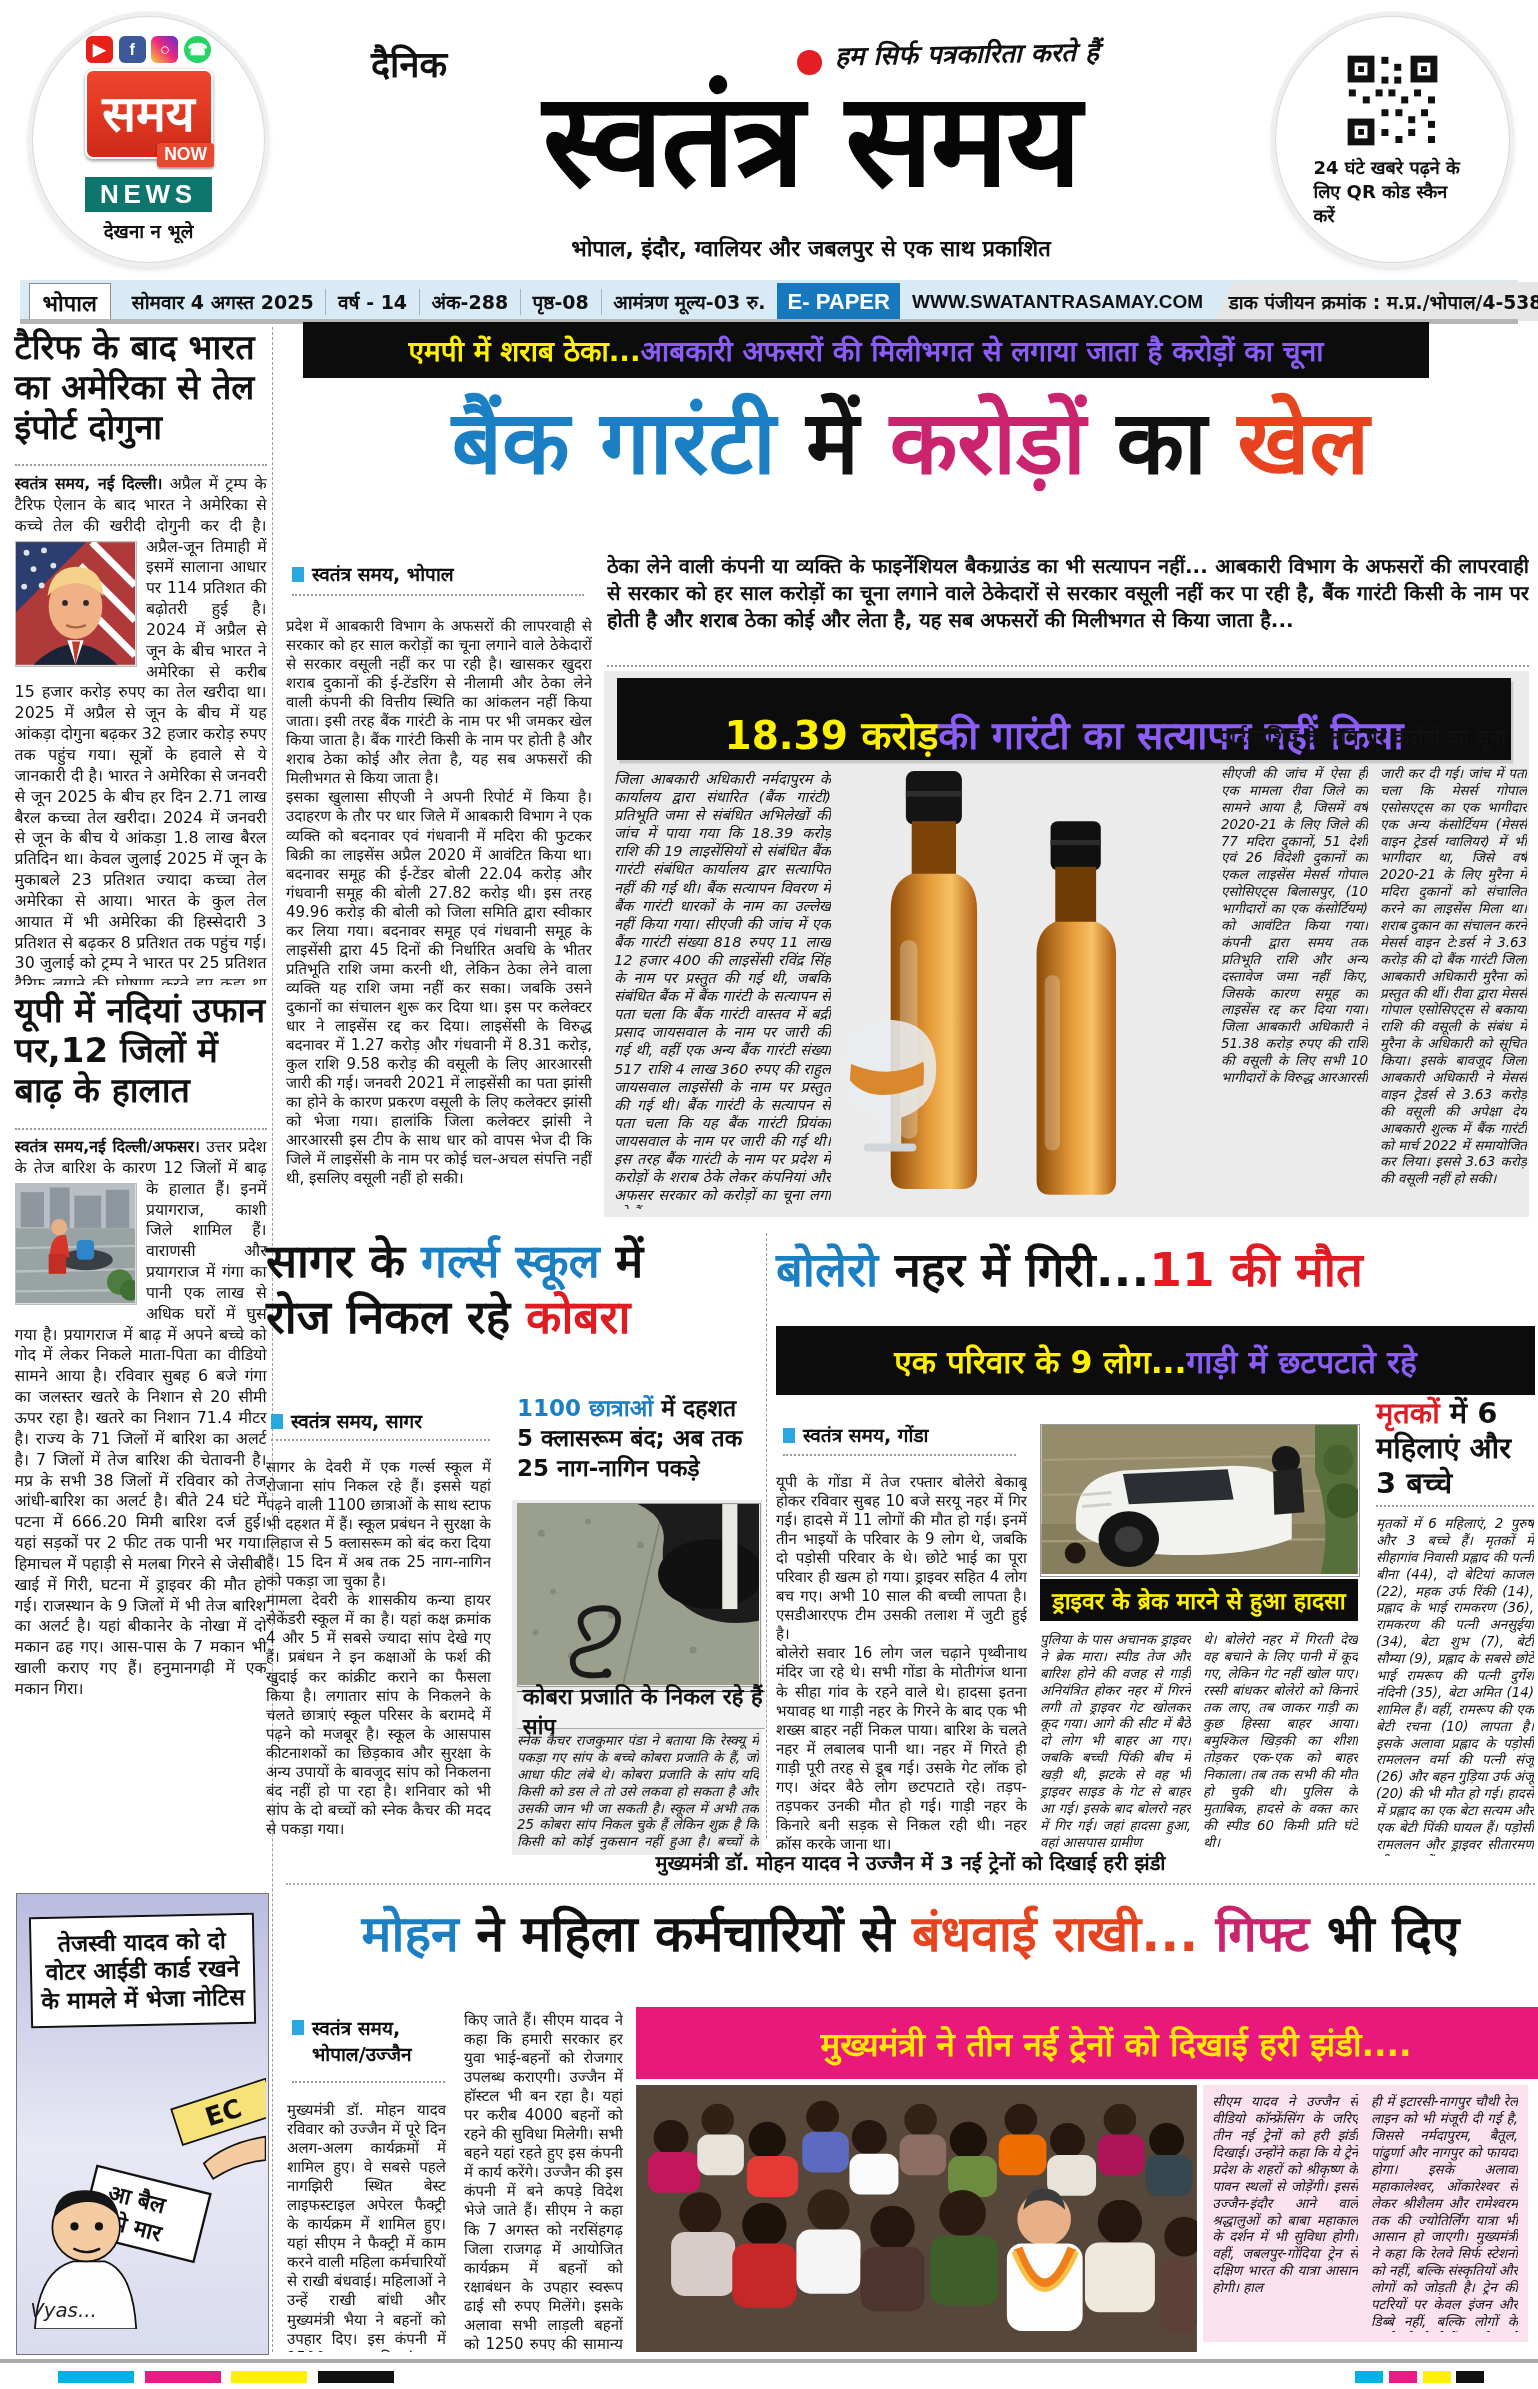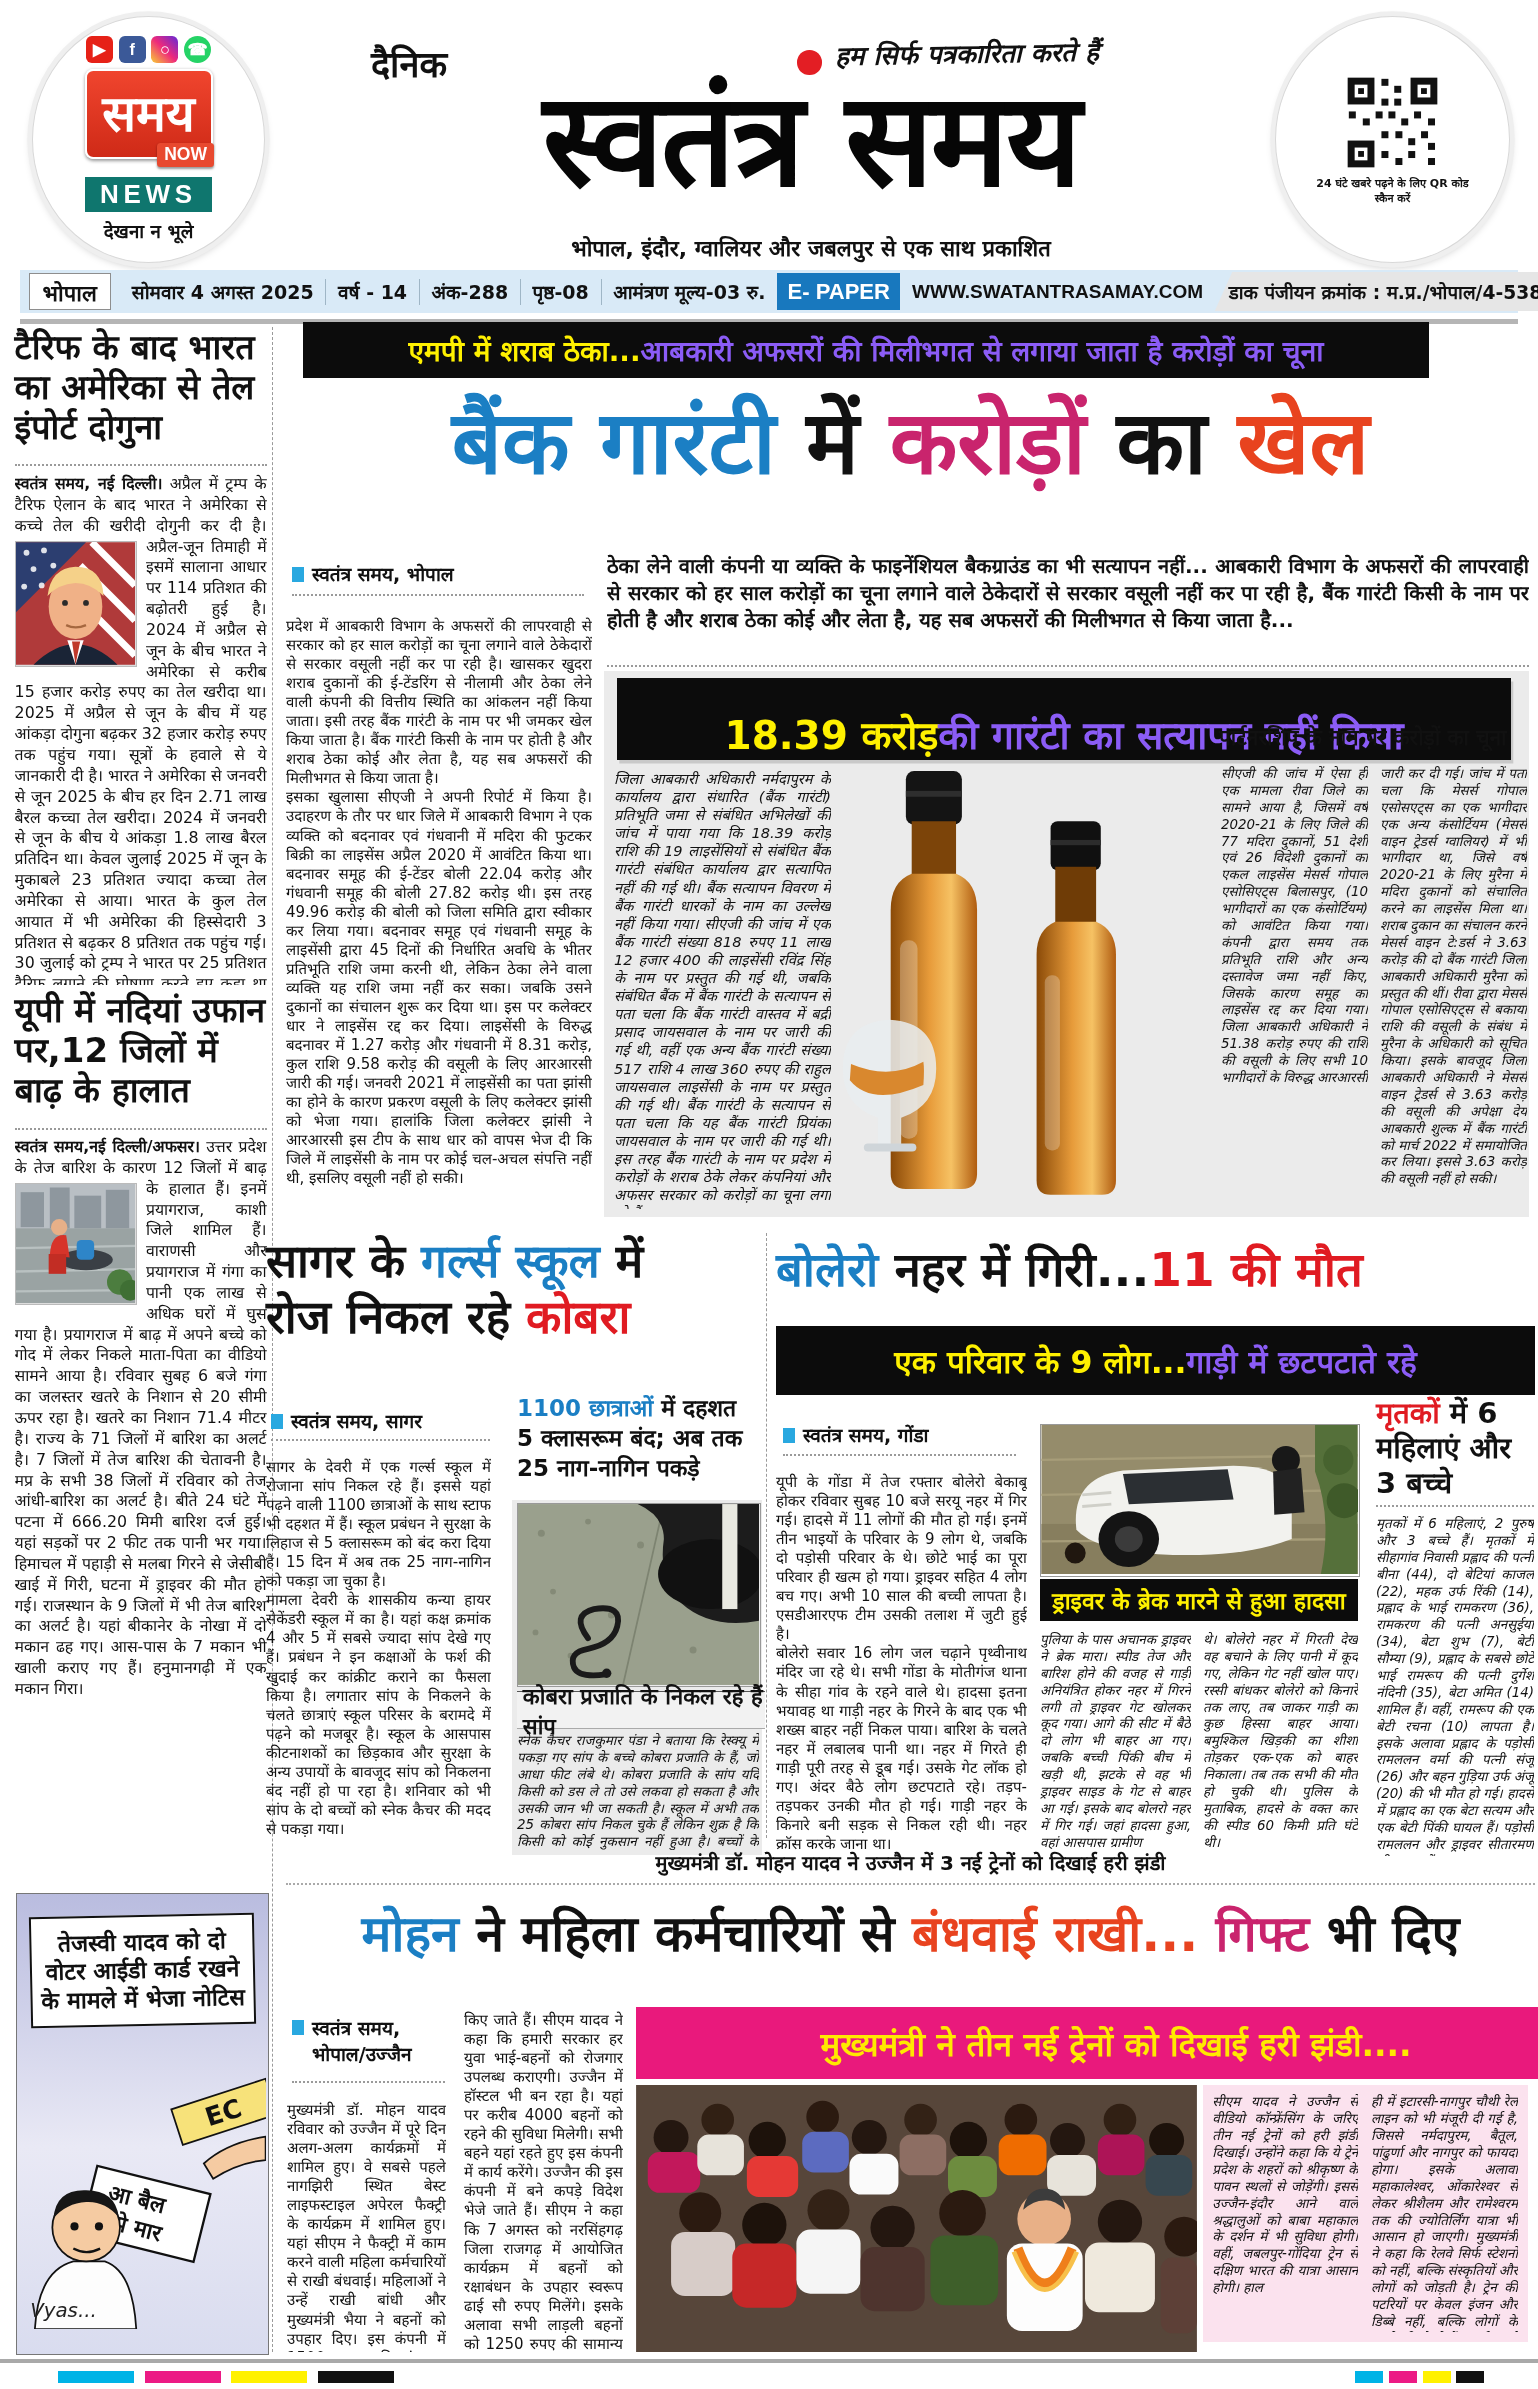--- a/index.html
+++ b/index.html
@@ -123,24 +123,24 @@
         <rect x="112" y="112" width="12" height="12"></rect>
           <rect x="134" y="100" width="12" height="12"></rect>
           <rect x="66" y="134" width="12" height="12"></rect>
         <rect x="90" y="146" width="12" height="12"></rect>
           <rect x="112" y="134" width="12" height="12"></rect>
           <rect x="146" y="146" width="12" height="12"></rect>
         <rect x="88" y="44" width="12" height="12"></rect>
           <rect x="146" y="120" width="12" height="12"></rect>
       </g>
     </svg>
-    <div class="b" style="font-size:11px;text-align:center;line-height:1.35;width:158px;">24 घंटे खबरे पढ़ने के लिए QR कोड स्कैन करें</div>
-  </div>
-
-  <div class="abs infobar" style="left:20.4px;top:270px;width:1498px;height:43px;">
+    <div class="b" style="font-size:18px;line-height:1.35;width:158px;">24 घंटे खबरे पढ़ने के लिए QR कोड स्कैन करें</div>
+  </div>
+
+  <div class="abs infobar" style="left:20.4px;top:280px;width:1498px;height:43px;">
     <span class="city-box ib-first">भोपाल</span>
     <span class="ib-item ib-first" style="margin-left:9.3px;">सोमवार 4 अगस्त 2025</span>
     <span class="ib-item">वर्ष - 14</span>
     <span class="ib-item">अंक-288</span>
     <span class="ib-item">पृष्ठ-08</span>
     <span class="ib-item">आमंत्रण मूल्य-03 रु.</span>
     <span class="epaper">E- PAPER</span>
     <span class="ib-item ib-first b" style="font-family:'Liberation Sans',sans-serif;">WWW.SWATANTRASAMAY.COM</span>
     <span class="postal">डाक पंजीयन क्रमांक : म.प्र./भोपाल/4-538/2024-26</span>
   </div>

